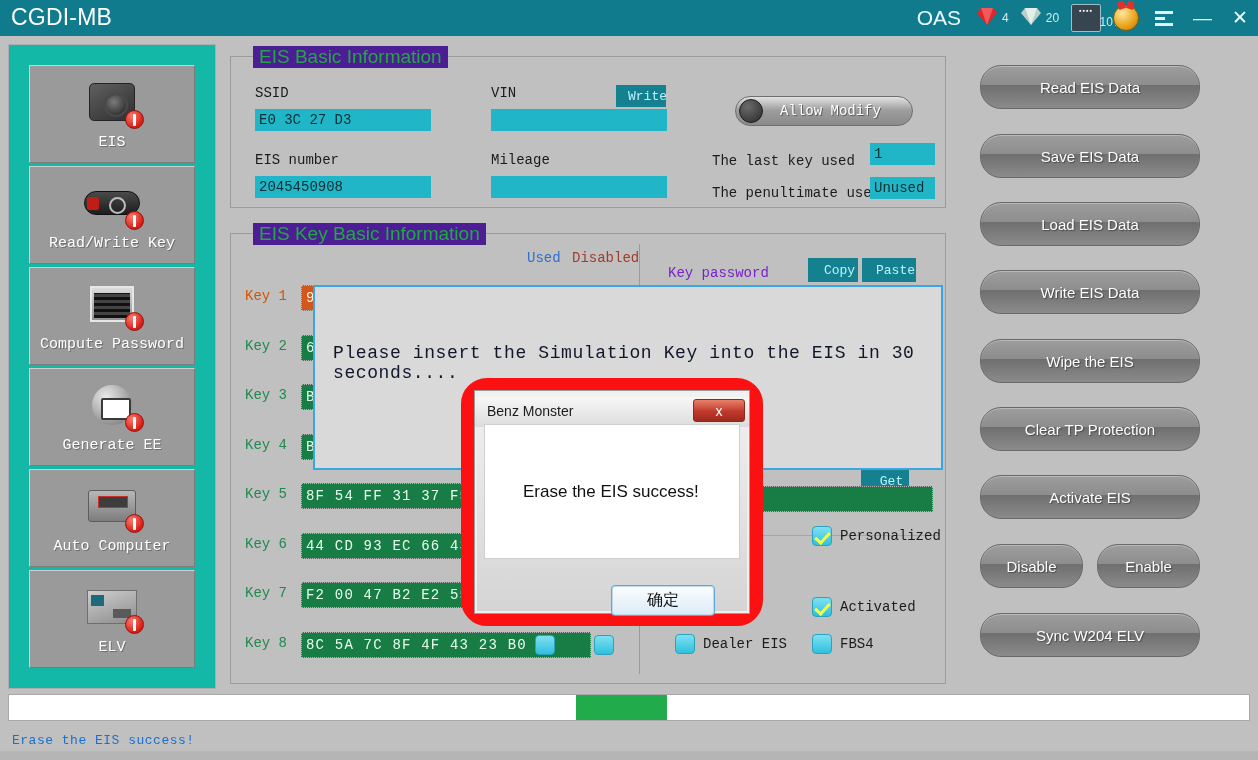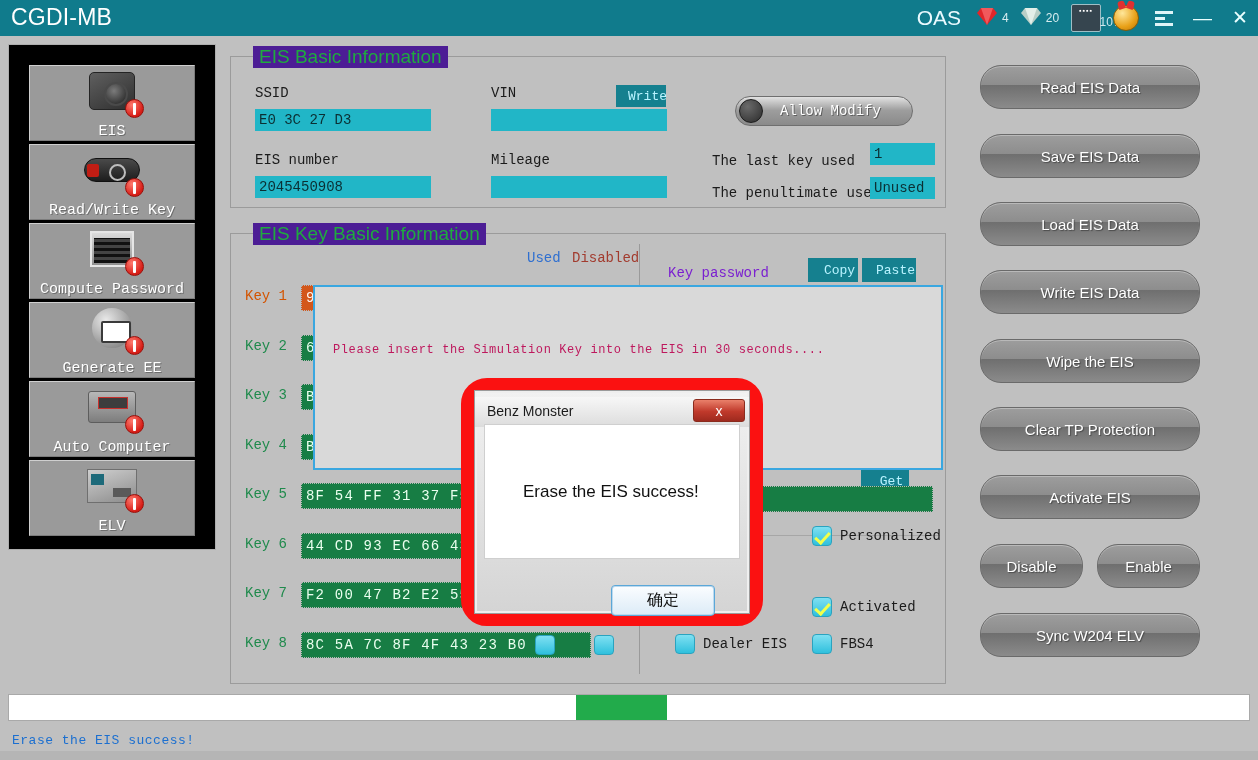--- a/index.html
+++ b/index.html
@@ -34,22 +34,22 @@
     border:1px solid #8a5c05; position:relative;}
   #medal-icon::before{content:"";position:absolute;top:-5px;left:4px;width:7px;height:8px;background:#e03030;border-radius:3px 3px 0 0;transform:rotate(-18deg);}
   #medal-icon::after{content:"";position:absolute;top:-5px;right:4px;width:7px;height:8px;background:#e03030;border-radius:3px 3px 0 0;transform:rotate(18deg);}
   .tb-btn{ color:#eaffff; font-size:19px; padding:0 10px; height:36px; line-height:36px; cursor:pointer;}
   #menu-icon{ display:flex; flex-direction:column; justify-content:center; gap:3px; padding:0 10px;}
   #menu-icon i{ display:block;width:18px;height:3px;background:#dff4f7;}
   #menu-icon i.short{ width:10px; align-self:flex-start;}
 
   
   #sidebar{
-    position:absolute;left:8px;top:44px;width:208px;height:506px;
-    background:#000000;border:1px solid #adadad;
+    position:absolute;left:8px;top:44px;width:208px;height:645px;
+    background:#14b8a6;border:1px solid #adadad;
     display:flex;flex-direction:column;gap:3px;padding:20px;
   }
   .side-item{
     flex:1;background:#9a9a9a;border-top:1px solid #cfcfcf;border-left:1px solid #cfcfcf;
     border-right:1px solid #7c7c7c;border-bottom:1px solid #7c7c7c;
     display:flex;flex-direction:column;align-items:center;justify-content:center;
     cursor:pointer; position:relative;
   }
   .side-icon{ position:relative; width:60px;height:50px; display:flex;align-items:center;justify-content:center;}
   .badge{
@@ -153,21 +153,21 @@
     box-shadow:inset 0 1px 0 #b9b9b9;
   }
 
   
   #overlay-panel{
     position:absolute;left:313px;top:285px;width:630px;height:185px;
     background:#d9d9d9;border:2px solid #3aa7e0;
   }
   #overlay-text{
     position:absolute;left:18px;top:56px;
-    font-family:"Liberation Mono", monospace;font-size:12px;color:#be185d;letter-spacing:.6px;
+    font-family:"Liberation Mono", monospace;font-size:18px;color:#0f172a;letter-spacing:.6px;
   }
   
   #red-ring{
     position:absolute;left:461px;top:378px;width:302px;height:248px;
     border:13px solid #fb1111;border-radius:26px;
   }
   
   #msgbox{
     position:absolute;left:474px;top:390px;width:276px;height:224px;
     background:linear-gradient(180deg,#f2f2f2,#d4d4d4);

